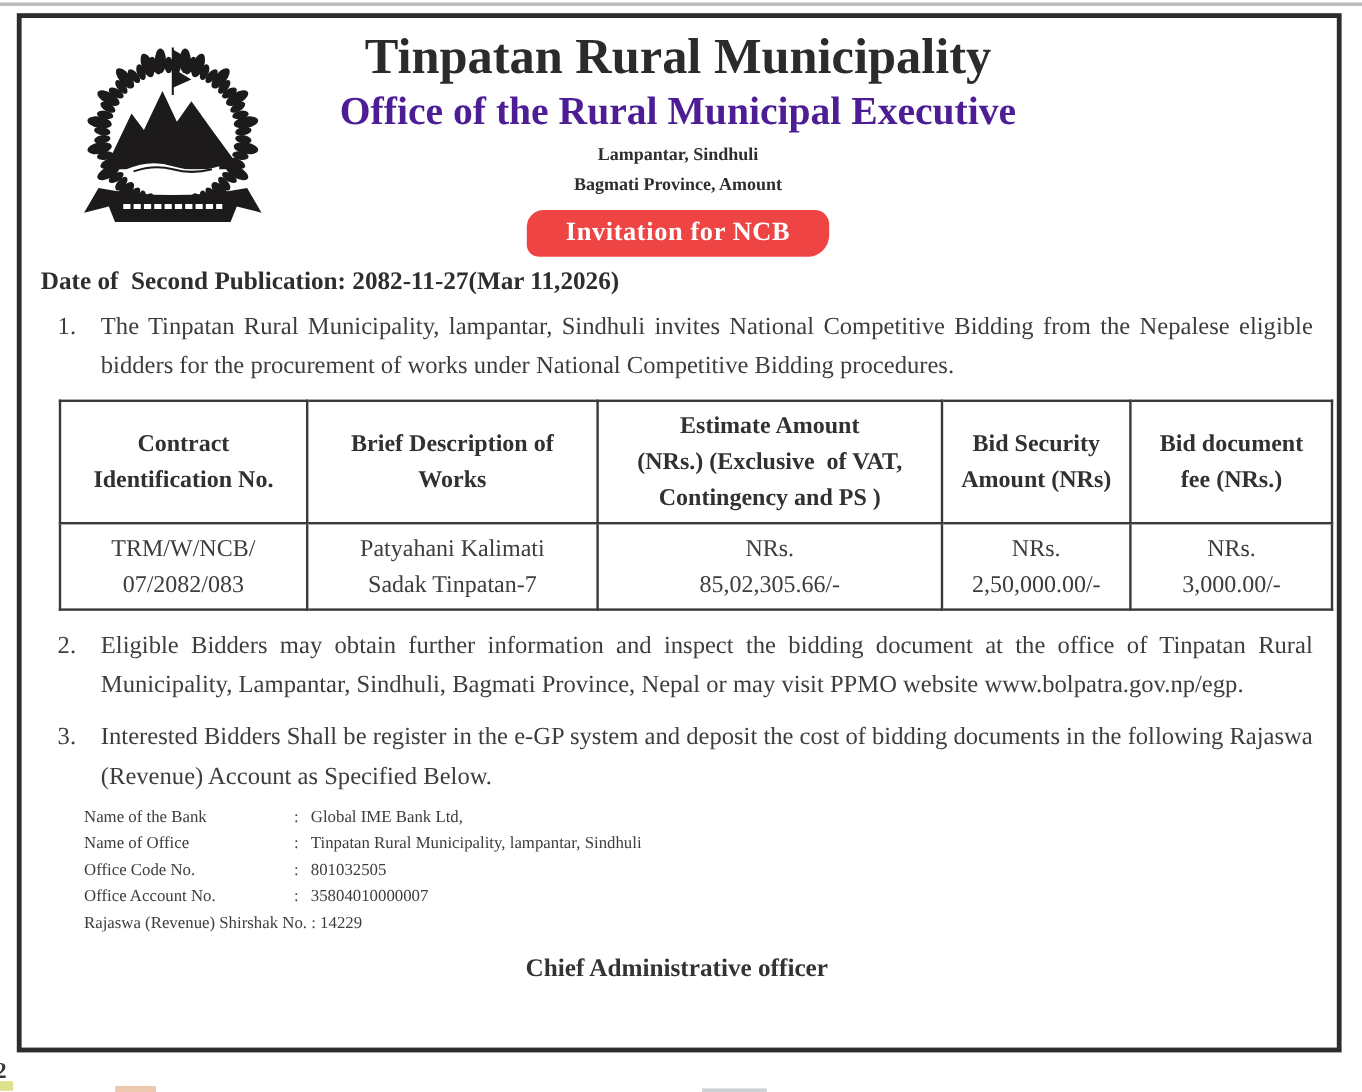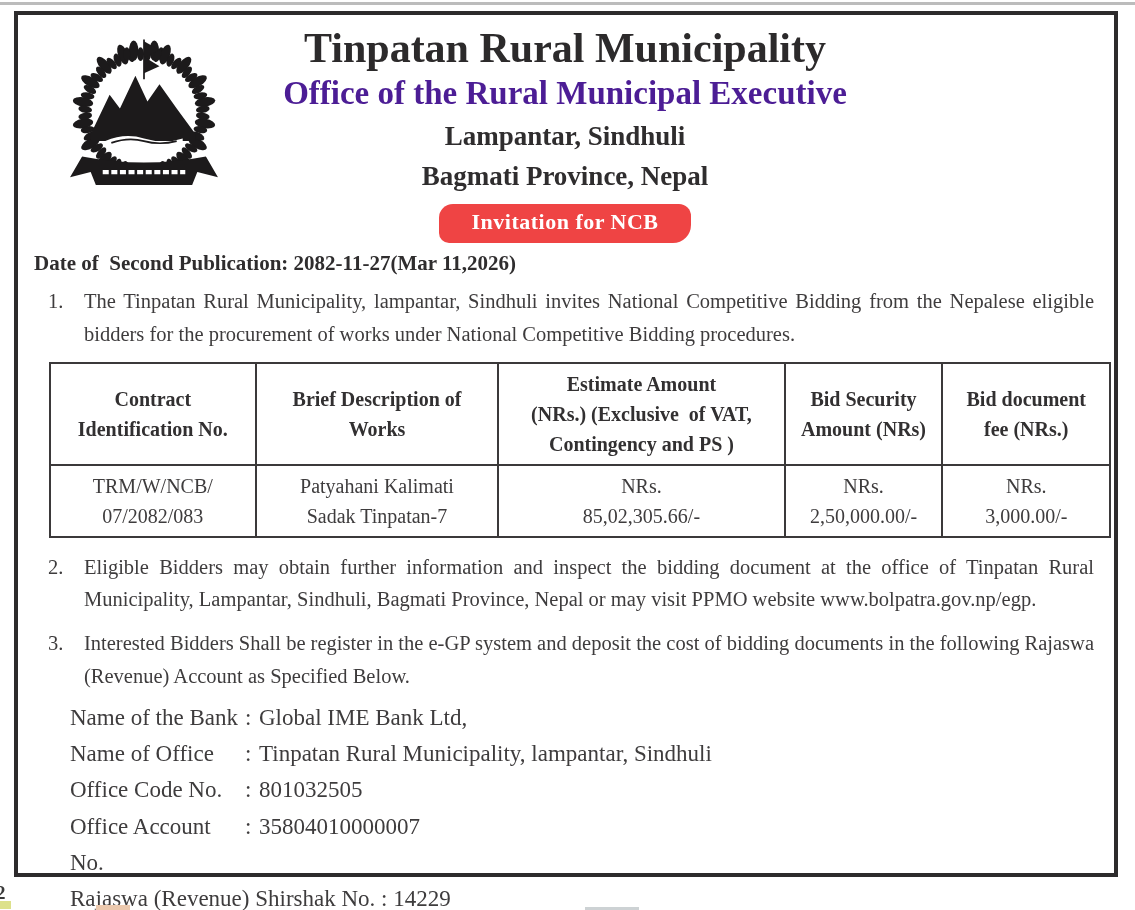--- a/index.html
+++ b/index.html
@@ -10,42 +10,42 @@
   .top-rule{position:absolute;top:2px;left:0;width:1135px;height:3px;background:#bcbcbc;}
   .doc{
     position:absolute;left:14px;top:11px;width:1104px;height:866px;box-sizing:border-box;
     border:4px solid #2d2b2c;background:#ffffff;padding:8px 18px 6px 16px;
   }
   .logo{position:absolute;left:40px;top:12px;width:172px;height:168px;}
   .logo svg{width:100%;height:100%;}
   .hdr{text-align:center;}
   .hdr-title{font-size:42px;font-weight:bold;color:#2c2a2b;margin:2px 0 0;line-height:1.1;}
   .hdr-sub{font-size:33px;font-weight:bold;color:#4c1d95;margin:4px 0 0;line-height:1.15;}
-  .hdr-addr{font-size:27px;font-weight:bold;color:#2f2d2e;margin:7px 0 0;line-height:1.2;}
+  .hdr-addr{font-size:15px;font-weight:bold;color:#2f2d2e;margin:7px 0 0;line-height:1.2;}
   .banner{
     width:fit-content;margin:12px auto 8px;background:#ef4444;color:#ffffff;
     font-size:22px;font-weight:bold;padding:5px 32px 8px;
     border-radius:14px 12px 18px 10px;letter-spacing:0.5px;
   }
   .pub-date{font-weight:bold;font-size:21px;color:#2f2d2e;margin:6px 0 9px;white-space:pre-wrap;}
   .item{display:flex;font-size:20.5px;line-height:1.6;margin:0 0 11px;}
   .item .num{flex:none;width:36px;padding-left:14px;box-sizing:content-box;}
   .item .txt{flex:1;text-align:justify;padding-right:2px;}
   .item.tight{margin-bottom:7px;}
   table.bid{
     width:100%;border-collapse:collapse;table-layout:fixed;margin:1px 15px 13px;color:#3e3c3d;
   }
   table.bid th,table.bid td{
     border:2px solid #3b393a;text-align:center;vertical-align:middle;
     padding:5px 8px;font-size:20px;line-height:1.5;
   }
   table.bid th{font-weight:bold;color:#323031;height:88px;}
   table.bid td{height:56px;}
   table.bid td div,table.bid th div{white-space:pre-wrap;}
-  .bank{margin:2px 0 0 36px;font-size:23px;line-height:1.58;}
+  .bank{margin:2px 0 0 36px;font-size:14px;line-height:1.58;}
   .bank-row{display:flex;}
   .bank-label{flex:none;width:175px;}
   .bank-sep{flex:none;width:14px;}
   .footer-sign{text-align:center;font-weight:bold;font-size:21px;color:#343233;margin:13px 2px 0 0;}
   
   .art-glyph{position:absolute;left:-4px;top:882px;font-size:19px;color:#3a3a3a;font-weight:bold;}
   .art-yellow{position:absolute;left:0;top:901px;width:11px;height:8px;background:#dde18b;}
   .art-tan{position:absolute;left:96px;top:905px;width:34px;height:5px;background:#ecc9ae;}
   .art-gray{position:absolute;left:585px;top:907px;width:54px;height:3px;background:#cdd2d4;}
 </style>
@@ -91,21 +91,21 @@
       <path d="M62 132 Q82 125 100 130 T138 130" stroke="#1c1a1b" fill="none" stroke-width="2"></path>
       <path d="M28 148 L14 172 L38 166 L44 181 L156 181 L162 166 L186 172 L172 148 Q100 162 28 148 Z" fill="#1c1a1b"></path>
       <line x1="52" y1="166" x2="148" y2="166" stroke="#ffffff" stroke-width="5" stroke-dasharray="7 3"></line>
     </svg>
   </div>
 
   <div class="hdr">
     <div class="hdr-title">Tinpatan Rural Municipality</div>
     <div class="hdr-sub">Office of the Rural Municipal Executive</div>
     <div class="hdr-addr">Lampantar, Sindhuli</div>
-    <div class="hdr-addr">Bagmati Province, Nepal</div>
+    <div class="hdr-addr">Bagmati Province, Amount</div>
   </div>
 
   <div class="banner">Invitation for NCB</div>
 
   <div class="pub-date">Date of  Second Publication: 2082-11-27(Mar 11,2026)</div>
 
   <div class="item">
     <span class="num">1.</span>
     <span class="txt">The Tinpatan Rural Municipality, lampantar, Sindhuli invites National Competitive Bidding from the Nepalese eligible bidders for the procurement of works under National Competitive Bidding procedures.</span>
   </div>

